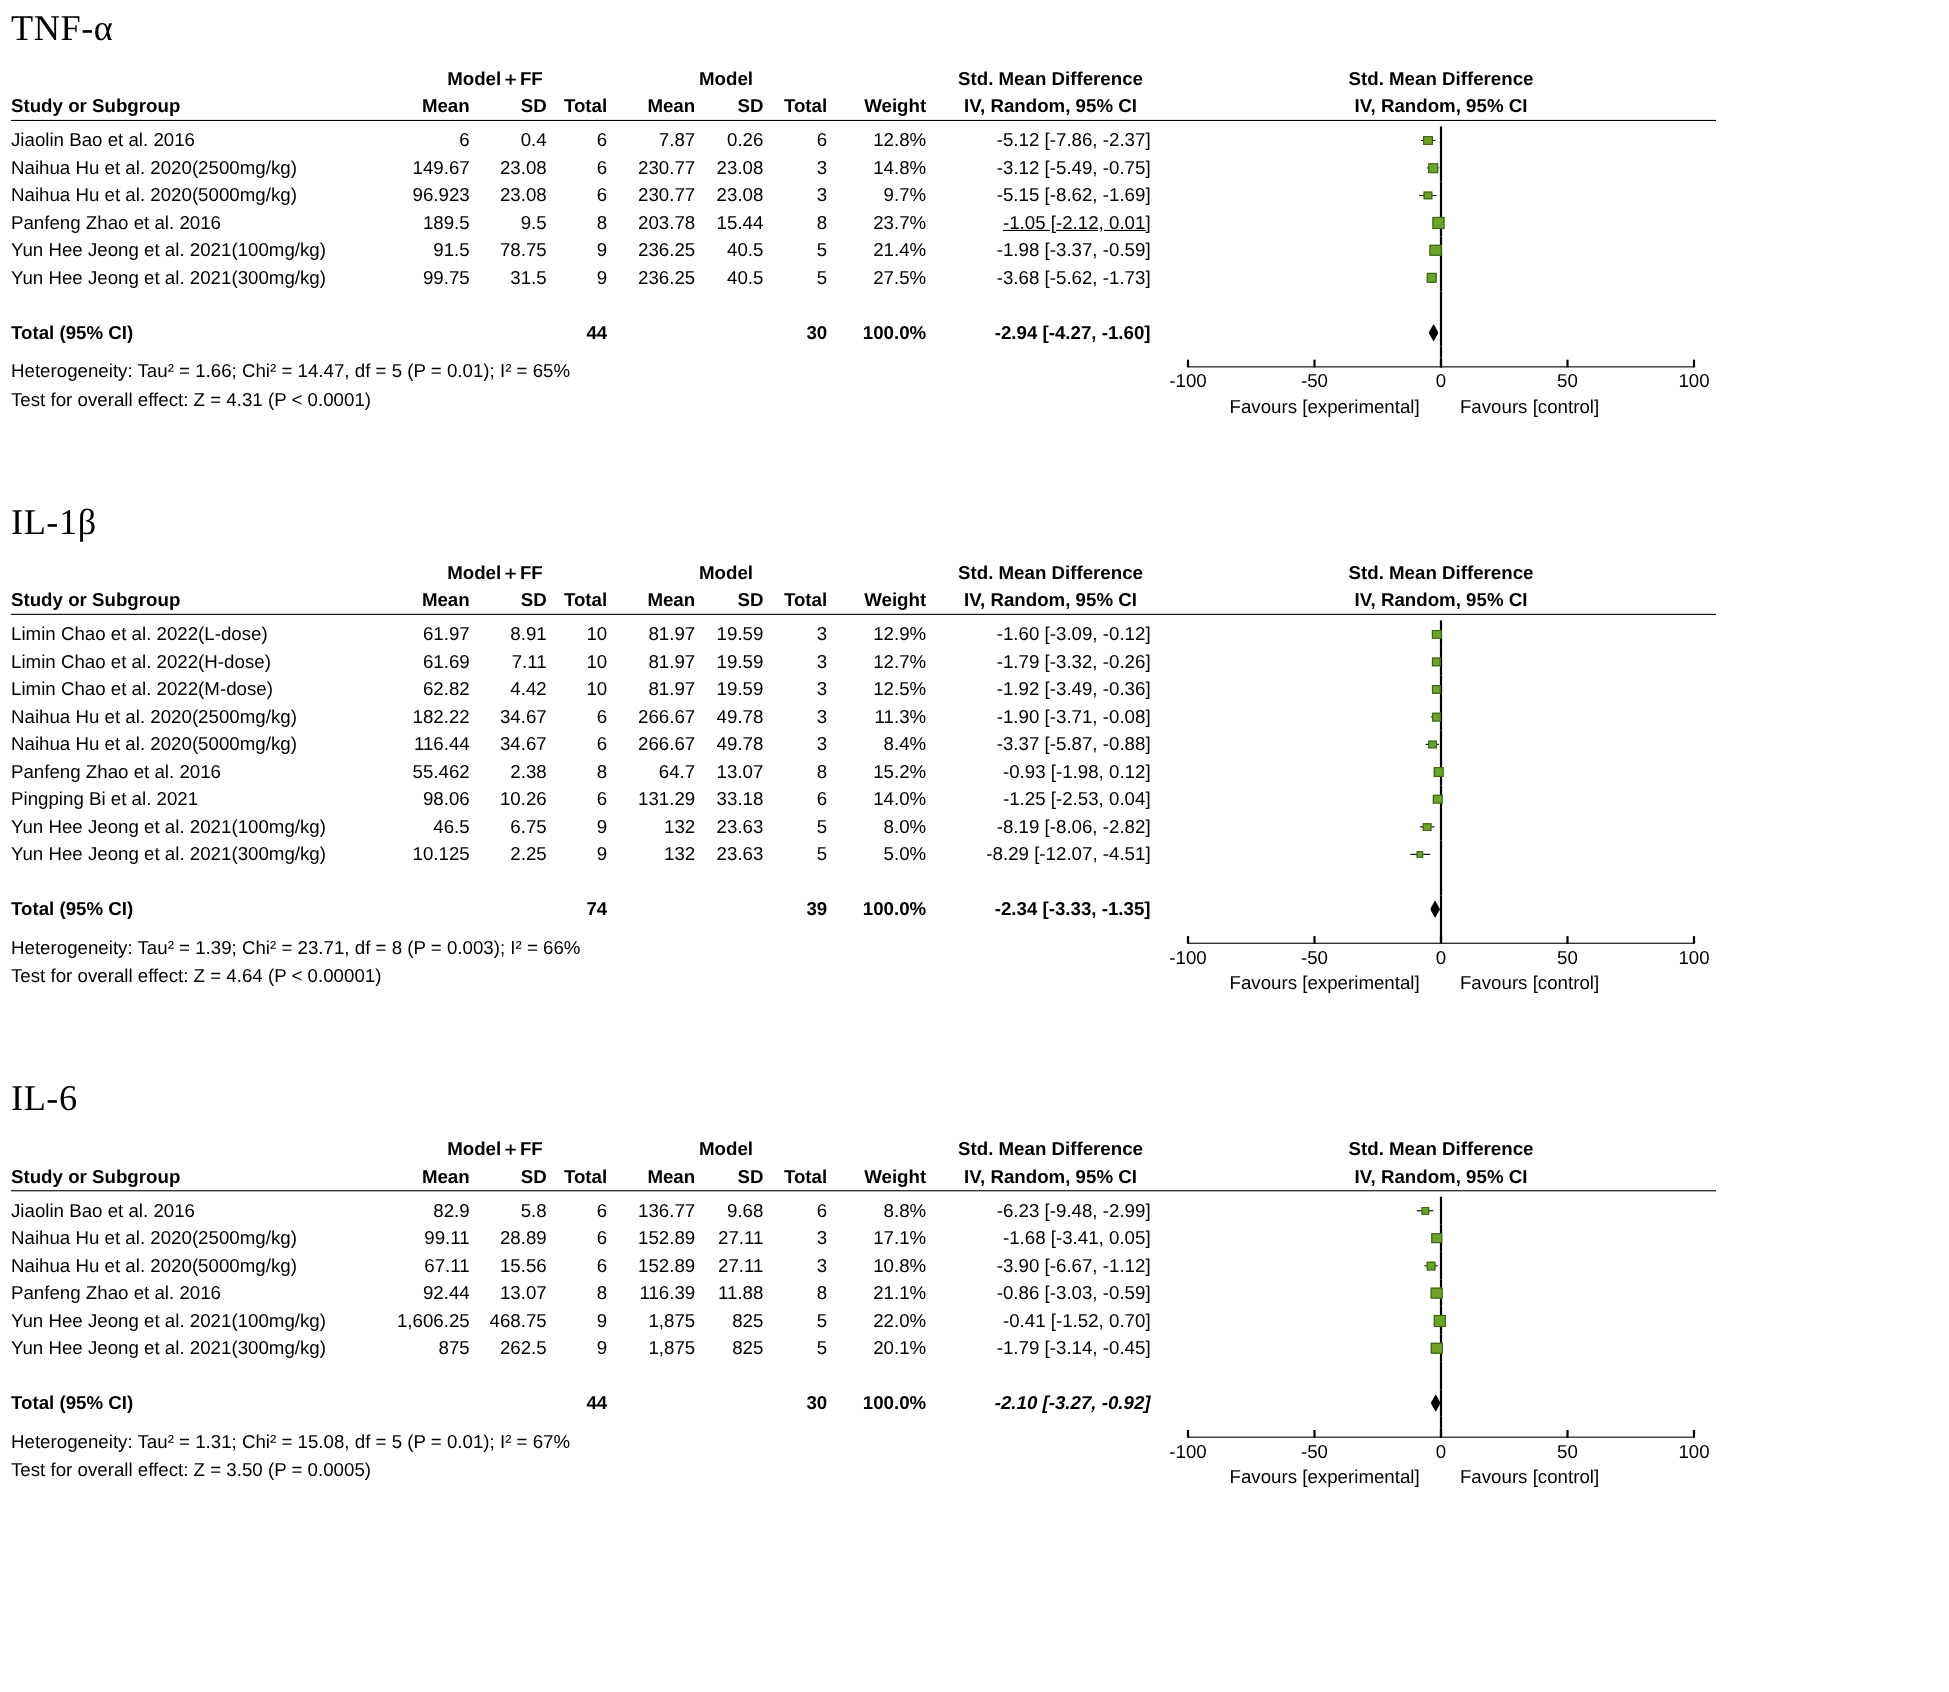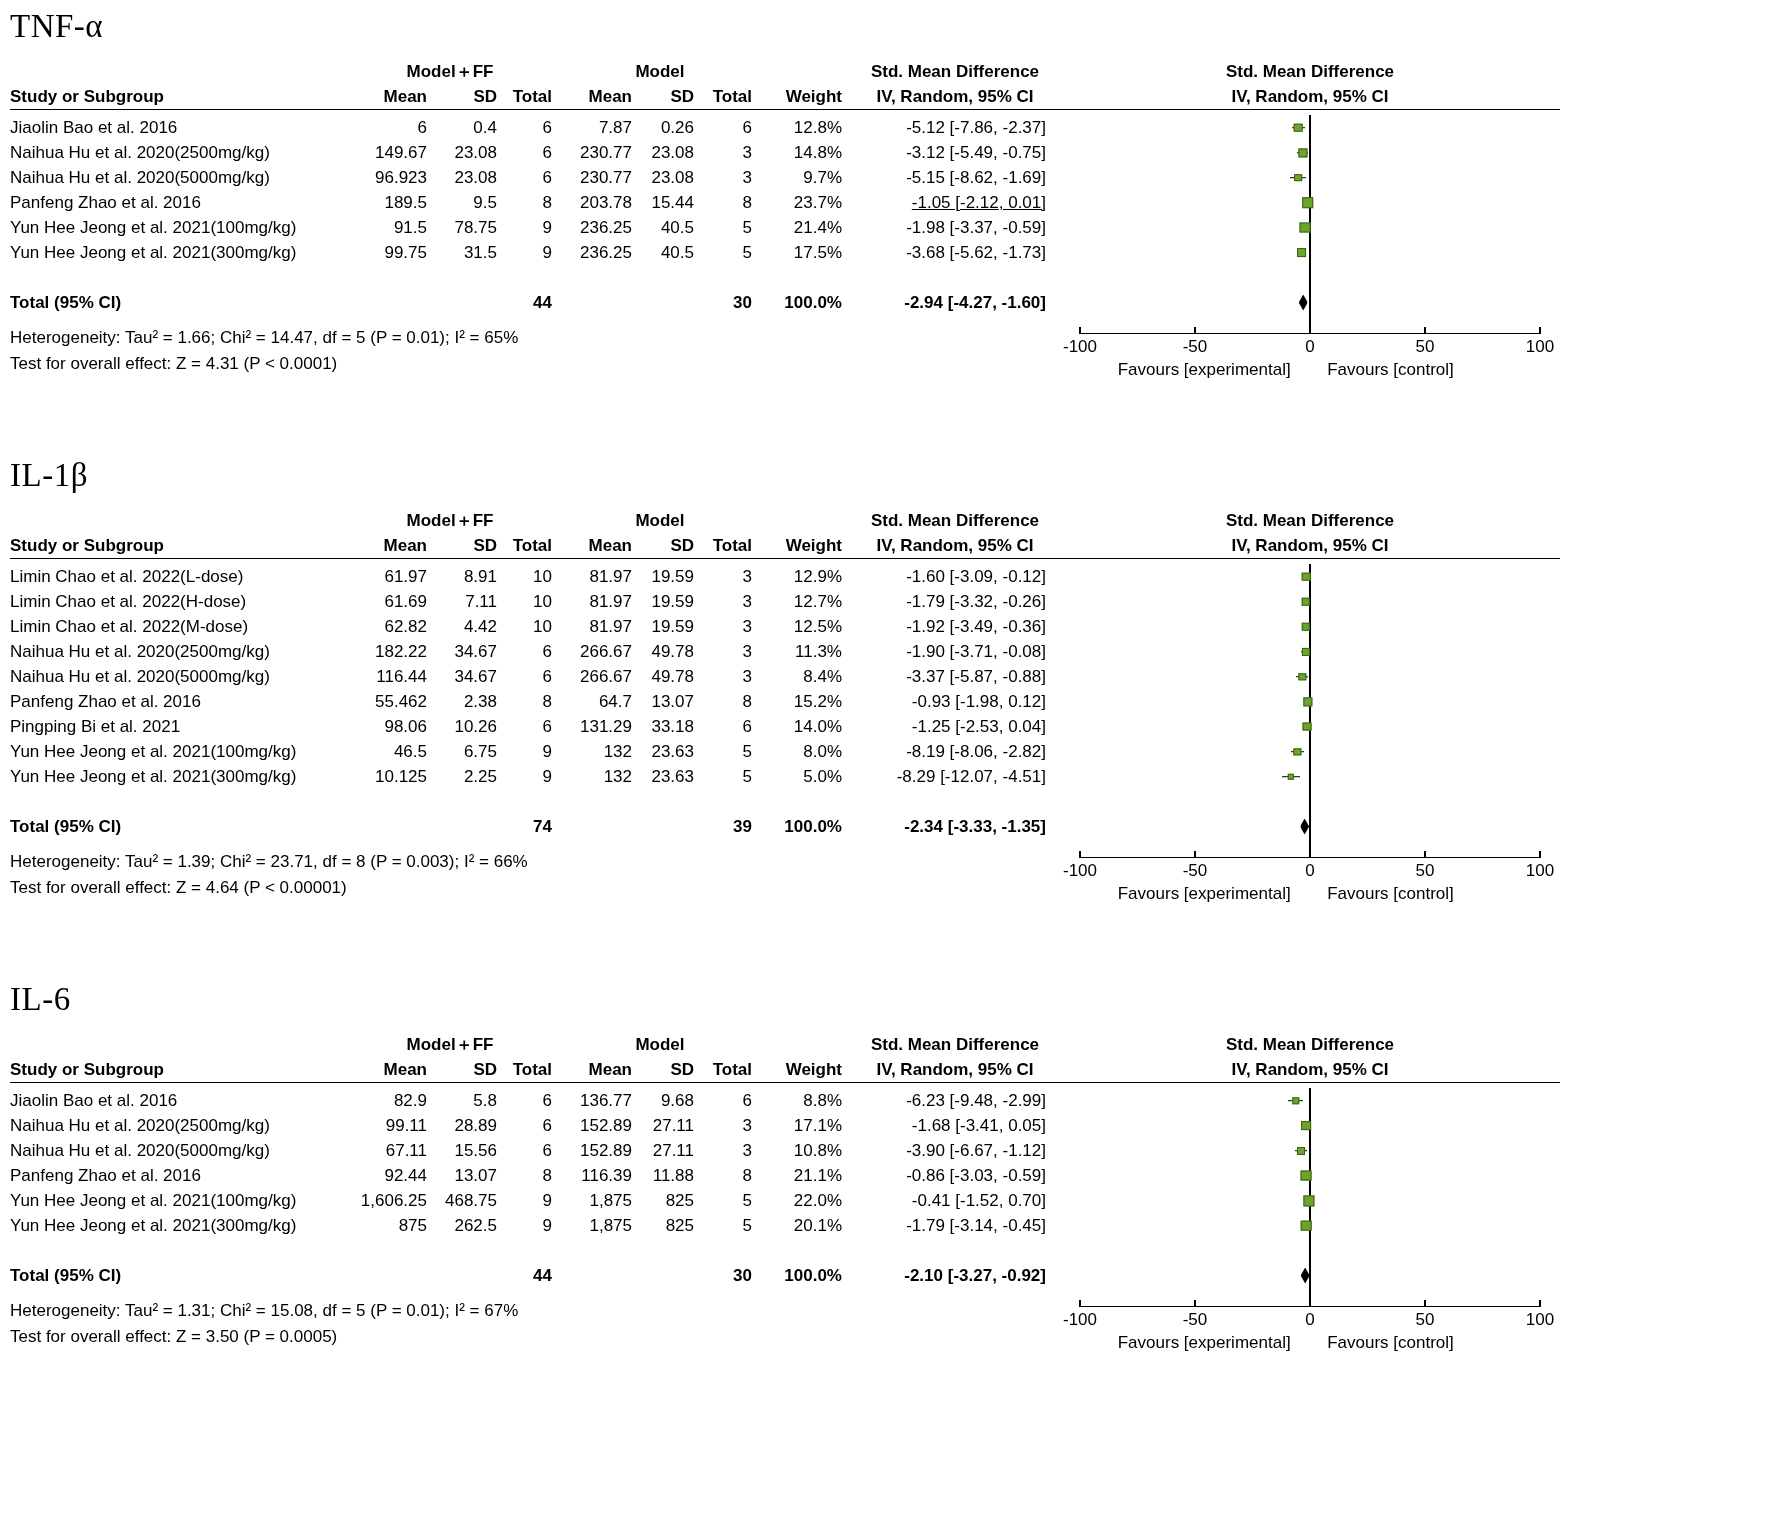--- a/index.html
+++ b/index.html
@@ -159,21 +159,21 @@
           </div>
         </div>
         <div class="cols row">
           <div class="study" style="grid-column: 1;">Yun Hee Jeong et al. 2021(300mg/kg)</div>
           <div class="num" style="grid-column: 2;">99.75</div>
           <div class="num" style="grid-column: 3;">31.5</div>
           <div class="num" style="grid-column: 4;">9</div>
           <div class="num" style="grid-column: 5;">236.25</div>
           <div class="num" style="grid-column: 6;">40.5</div>
           <div class="num" style="grid-column: 7;">5</div>
-          <div class="num" style="grid-column: 8;">17.5%</div>
+          <div class="num" style="grid-column: 8;">27.5%</div>
           <div class="smd" style="grid-column: 9;">-3.68 [-5.62, -1.73]</div>
           <div class="plot-cell" style="grid-column: 10;">
             <div class="zl" style="left: 249.2px;"></div>
             <div class="ci" style="left: 237.074px; width: 8.947px;"></div>
             <div class="sq" style="width: 9.9px; height: 9.9px; left: 241.536px; background: rgb(107, 163, 43); border: 1px solid rgb(62, 97, 26);"></div>
           </div>
         </div>
         <div class="cols row">
           <div style="grid-column: 1 / 10;"></div>
           <div class="plot-cell" style="grid-column: 10;">
@@ -556,21 +556,21 @@
           <div style="grid-column: 1 / 10;"></div>
           <div class="plot-cell" style="grid-column: 10;">
             <div class="zl" style="left: 249.2px;"></div>
           </div>
         </div>
         <div class="cols row bold">
           <div class="study" style="grid-column: 1;">Total (95% CI)</div>
           <div class="num" style="grid-column: 4;">44</div>
           <div class="num" style="grid-column: 7;">30</div>
           <div class="num" style="grid-column: 8;">100.0%</div>
-          <div class="smd" style="grid-column: 9;">-2.10 [-3.27, -0.92]</div>
+          <div class="smd" style="grid-column: 9; font-style: italic;">-2.10 [-3.27, -0.92]</div>
           <div class="plot-cell" style="grid-column: 10;">
             <div class="zl" style="left: 249.2px;"></div>
             <div class="diamond" style="width: 9px; height: 16px; left: 245.17px;"></div>
           </div>
         </div>
         <div class="cols gaprow">
           <div class="plot-cell" style="grid-column: 10;">
             <div class="zl" style="left: 249.2px;"></div>
           </div>
         </div>

